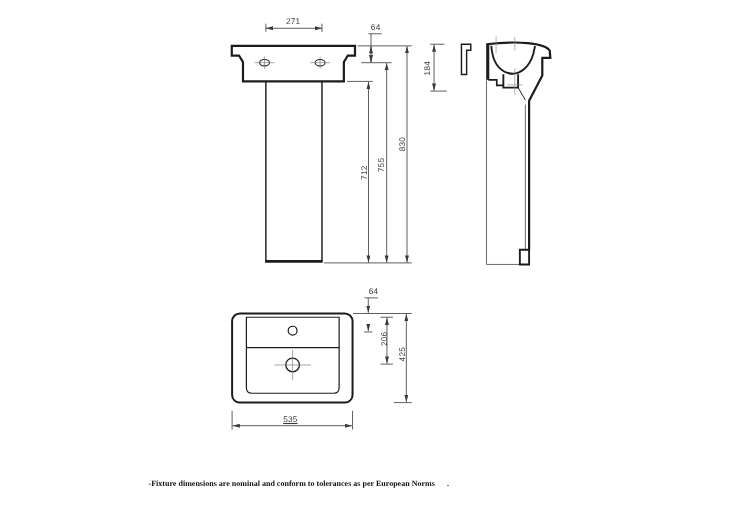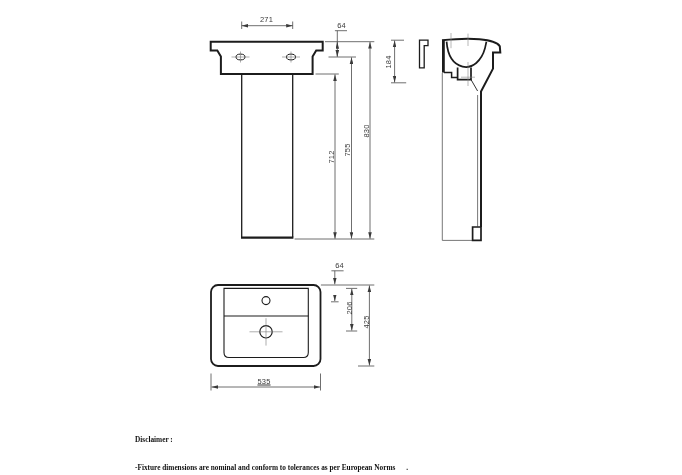--- a/index.html
+++ b/index.html
@@ -96,20 +96,19 @@
   <span class="dim-label vert" style="left:330.5px;top:157px;">712</span>
   <span class="dim-label vert" style="left:347px;top:150px;">755</span>
   <span class="dim-label vert" style="left:366px;top:130.5px;">830</span>
   <span class="dim-label vert" style="left:387.5px;top:61.5px;">184</span>
   <span class="dim-label" style="left:339.5px;top:264.5px;">64</span>
   <span class="dim-label vert" style="left:348.5px;top:308px;">206</span>
   <span class="dim-label vert" style="left:365.5px;top:321.5px;">425</span>
   <span class="dim-label" style="left:264px;top:380.5px;text-decoration:underline;">535</span>
 
   <div id="disclaimer">
-    <div>Disclaimer :</div>
     <div>-Fixture dimensions are nominal and conform to tolerances as per European Norms      .</div>
     
     
     
   </div>
 
 </div>
 
 </body></html>

